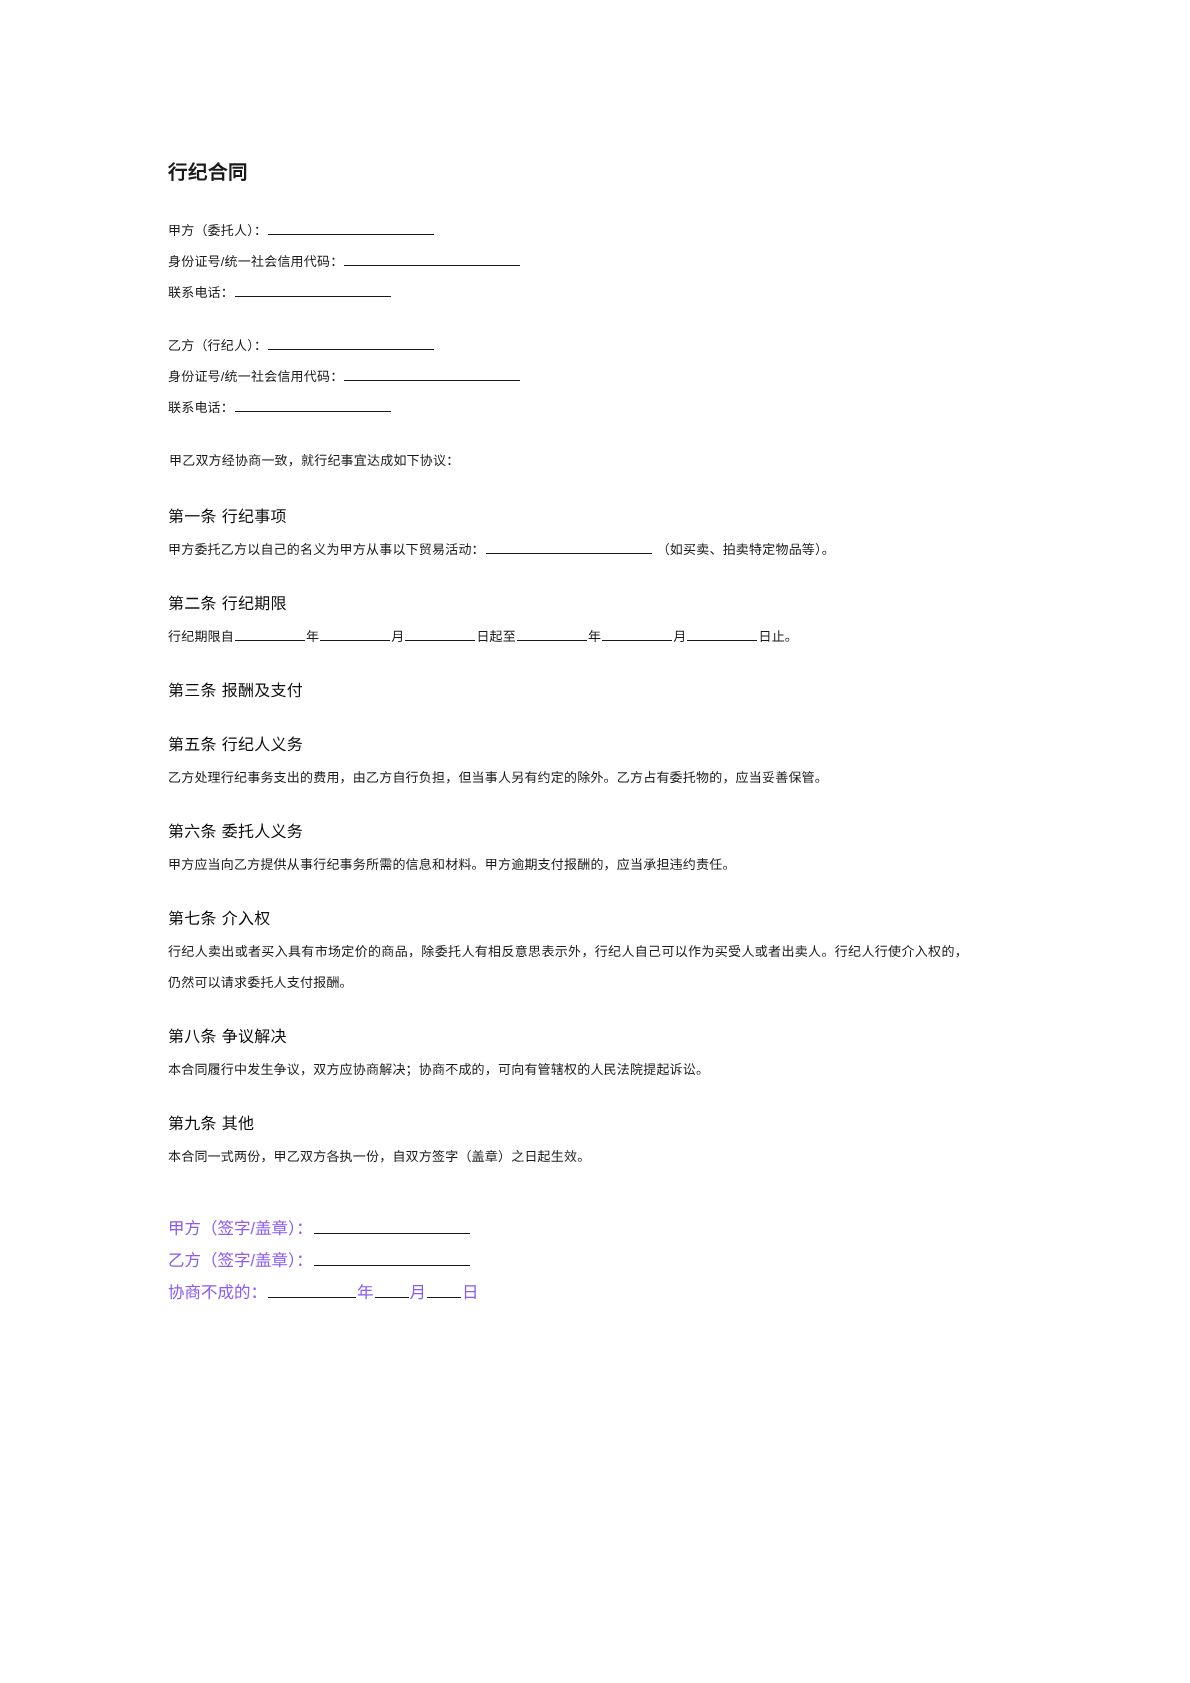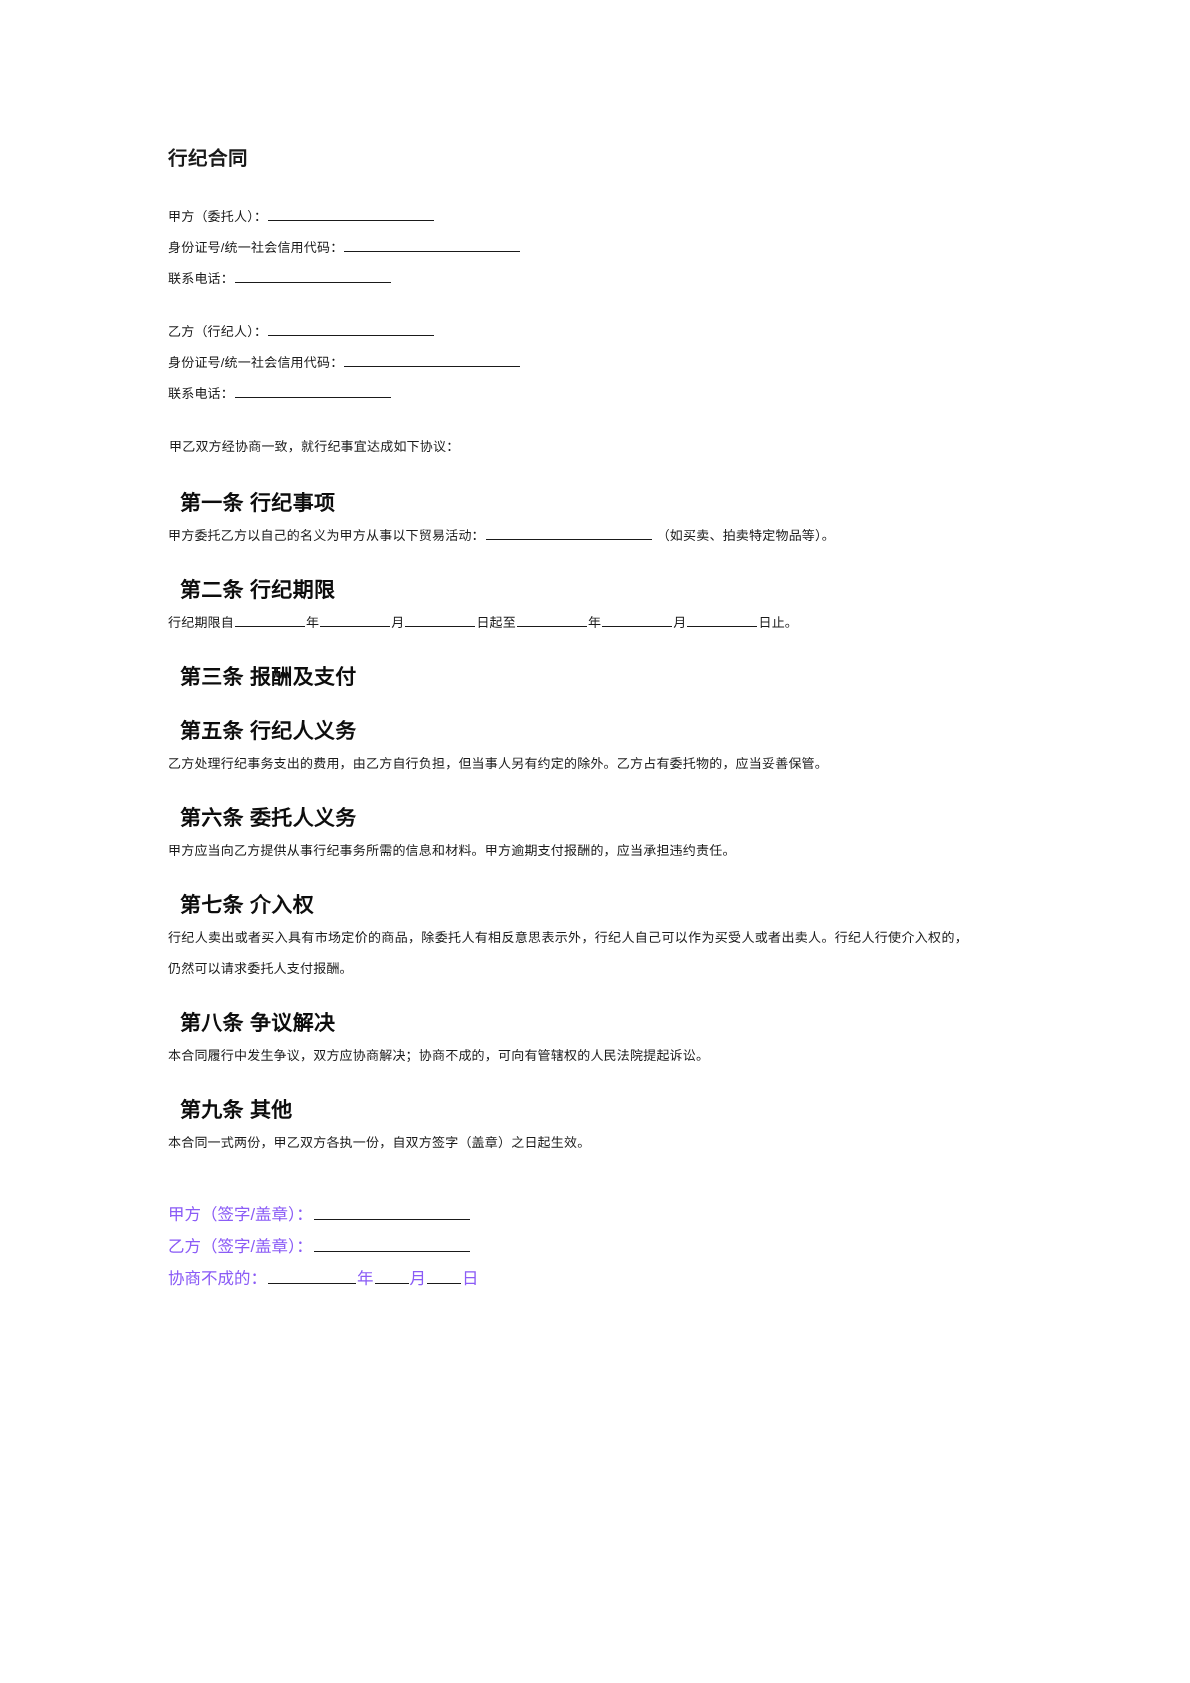--- a/index.html
+++ b/index.html
@@ -17,21 +17,21 @@
     width: 1190px;
     height: 1683px;
     margin: 0 auto;
     background: #ffffff;
     box-sizing: border-box;
     overflow: hidden;
   }
   .content {
     position: absolute;
     left: 168px;
-    top: 144px;
+    top: 158px;
     width: 800px;
   }
   .doc-title {
     font-size: 19.5px;
     font-weight: bold;
     letter-spacing: 0.5px;
     line-height: 1.5;
     margin: 0 0 28px 0;
     color: #1a1a1a;
   }
@@ -46,24 +46,24 @@
     color: #1a1a1a;
     letter-spacing: 0.2px;
   }
   .intro {
     margin: 0 0 26px 1px;
   }
   .section {
     margin: 0 0 24px 0;
   }
   .section-heading {
-    font-size: 21px;
-    font-weight: bold;
+    font-size: 16px;
+    font-weight: normal;
     line-height: 30px;
-    margin: 0 0 2px 12px;
+    margin: 0 0 2px 0;
     color: #0d0d0d;
     letter-spacing: 0.3px;
   }
   .para {
     margin: 0;
     text-align: justify;
     text-justify: inter-ideograph;
   }
   .blank {
     display: inline-block;

